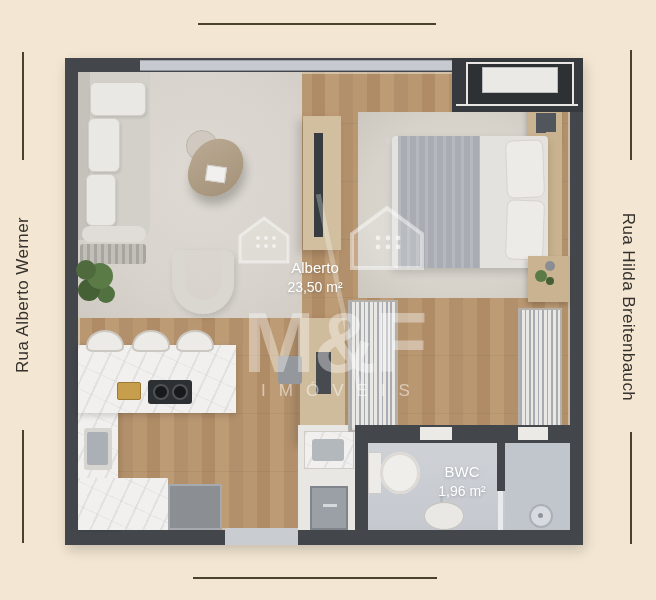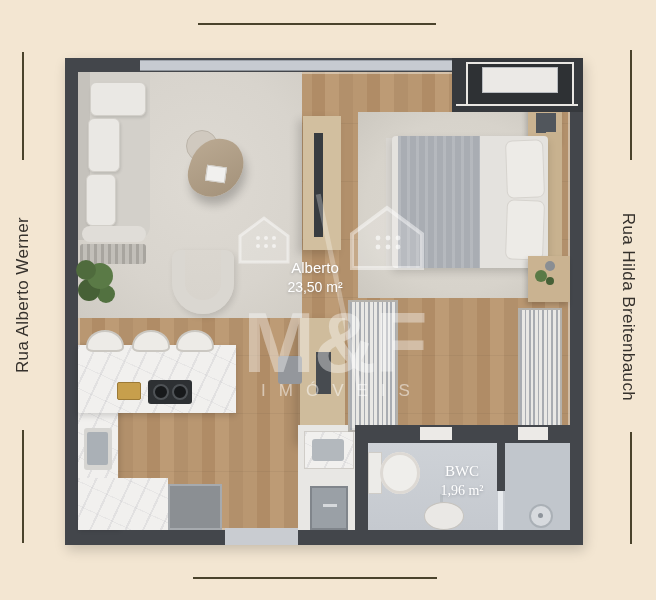--- a/index.html
+++ b/index.html
@@ -151,21 +151,21 @@
     border-radius:50%;box-sizing:border-box;}
   .bath-faucet{left:375px;top:436px;width:3px;height:10px;background:#b9bec3;}
   .shower-head{left:464px;top:446px;width:24px;height:24px;border-radius:50%;background:#d7dade;
     border:2px solid #aab0b6;box-sizing:border-box;}
   .shower-dot{left:473px;top:455px;width:5px;height:5px;border-radius:50%;background:#8e949b;}
 
   
   .room-label{text-align:center;transform:translate(-50%,-50%);color:var(--label-text);
     text-shadow:0 1px 3px rgba(50,55,65,.3);line-height:1.3;}
   .label-living{left:250px;top:219px;}
-  .label-bwc{left:397px;top:423px;font-family:Liberation Serif, serif;}
+  .label-bwc{left:397px;top:423px;}
   .room-label .name{font-size:15px;display:block;position:static;}
   .room-label .area{font-size:14px;display:block;position:static;}
 
   
   .watermark{position:absolute;left:0;top:0;width:656px;height:600px;pointer-events:none;}
   .watermark *{position:absolute;}
   .wm-diagonal{left:339px;top:292px;width:200px;height:5px;background:rgba(255,255,255,.28);
     transform:translate(-50%,-50%) rotate(78deg);}
   .wm-brand{left:335px;top:342px;transform:translate(-50%,-50%);font-size:86px;font-weight:bold;
     color:rgba(255,255,255,.38);letter-spacing:-1px;}

